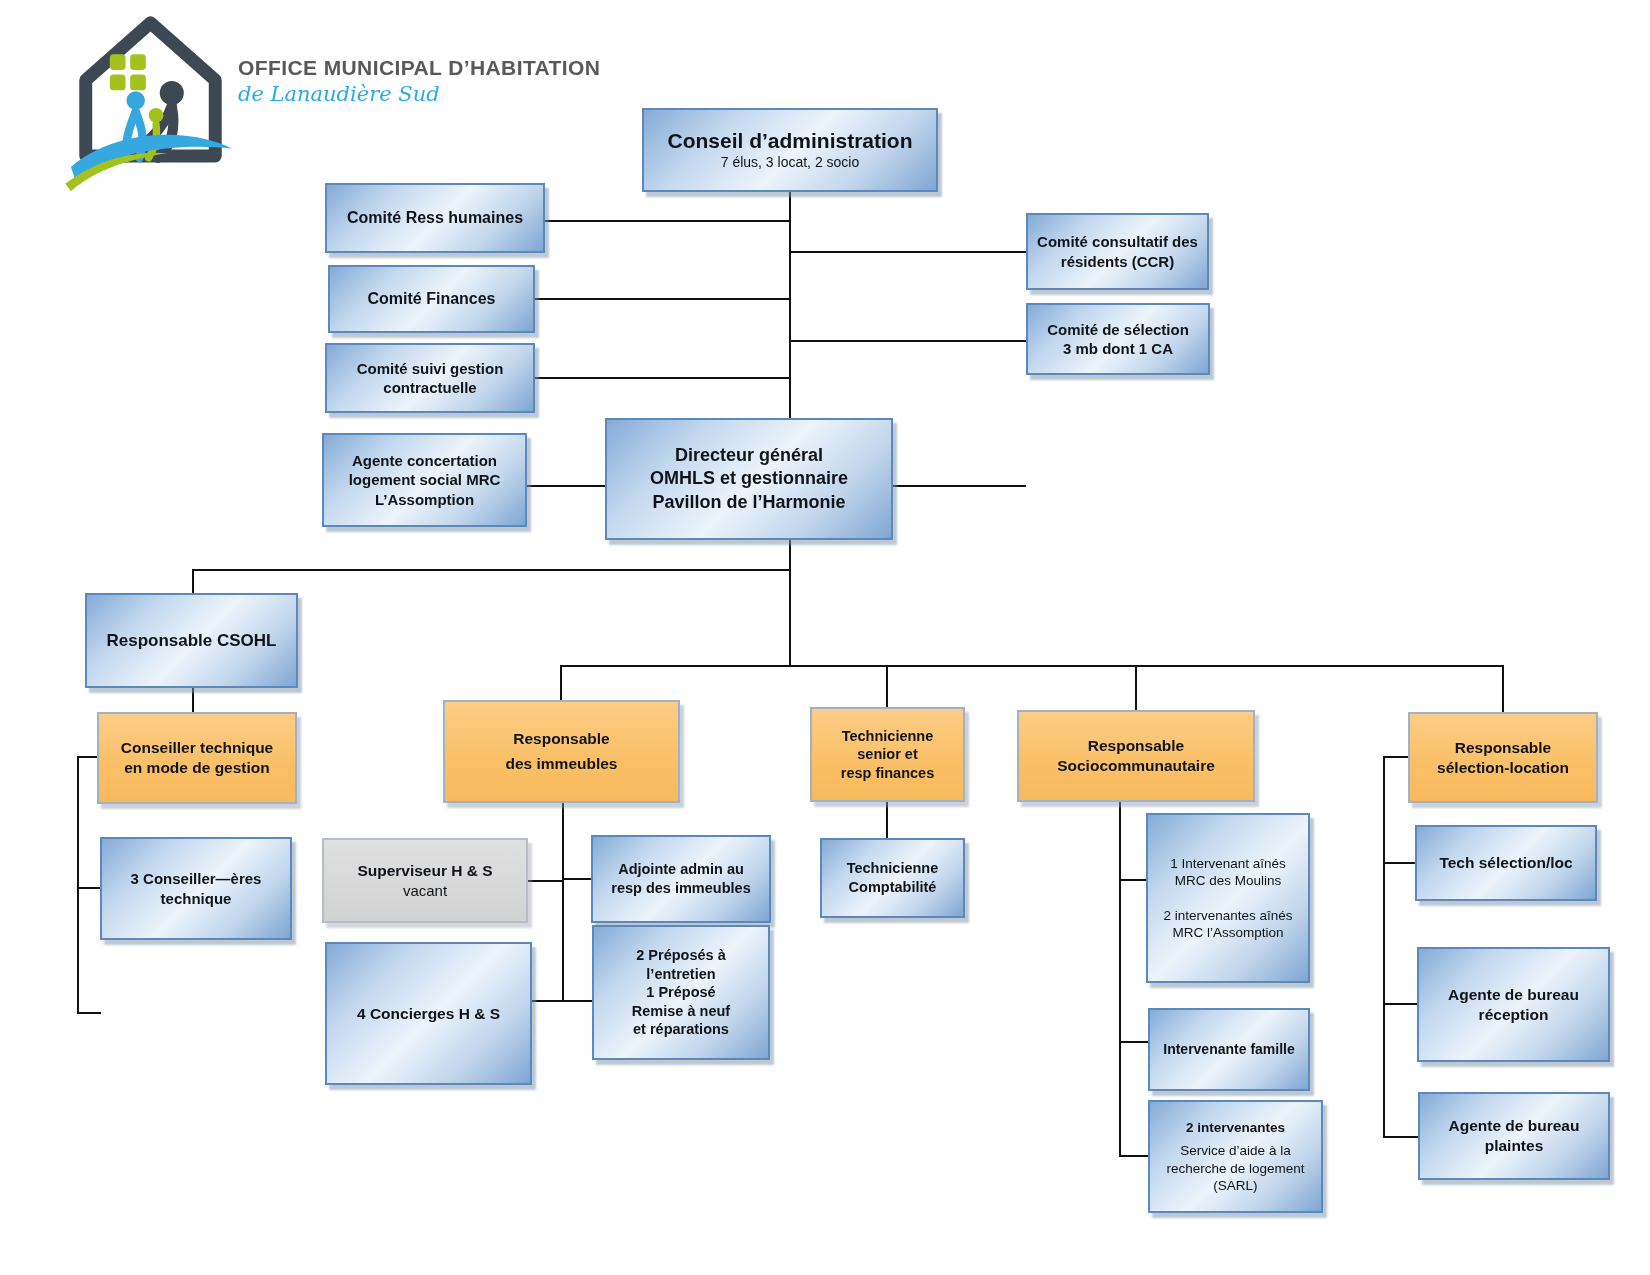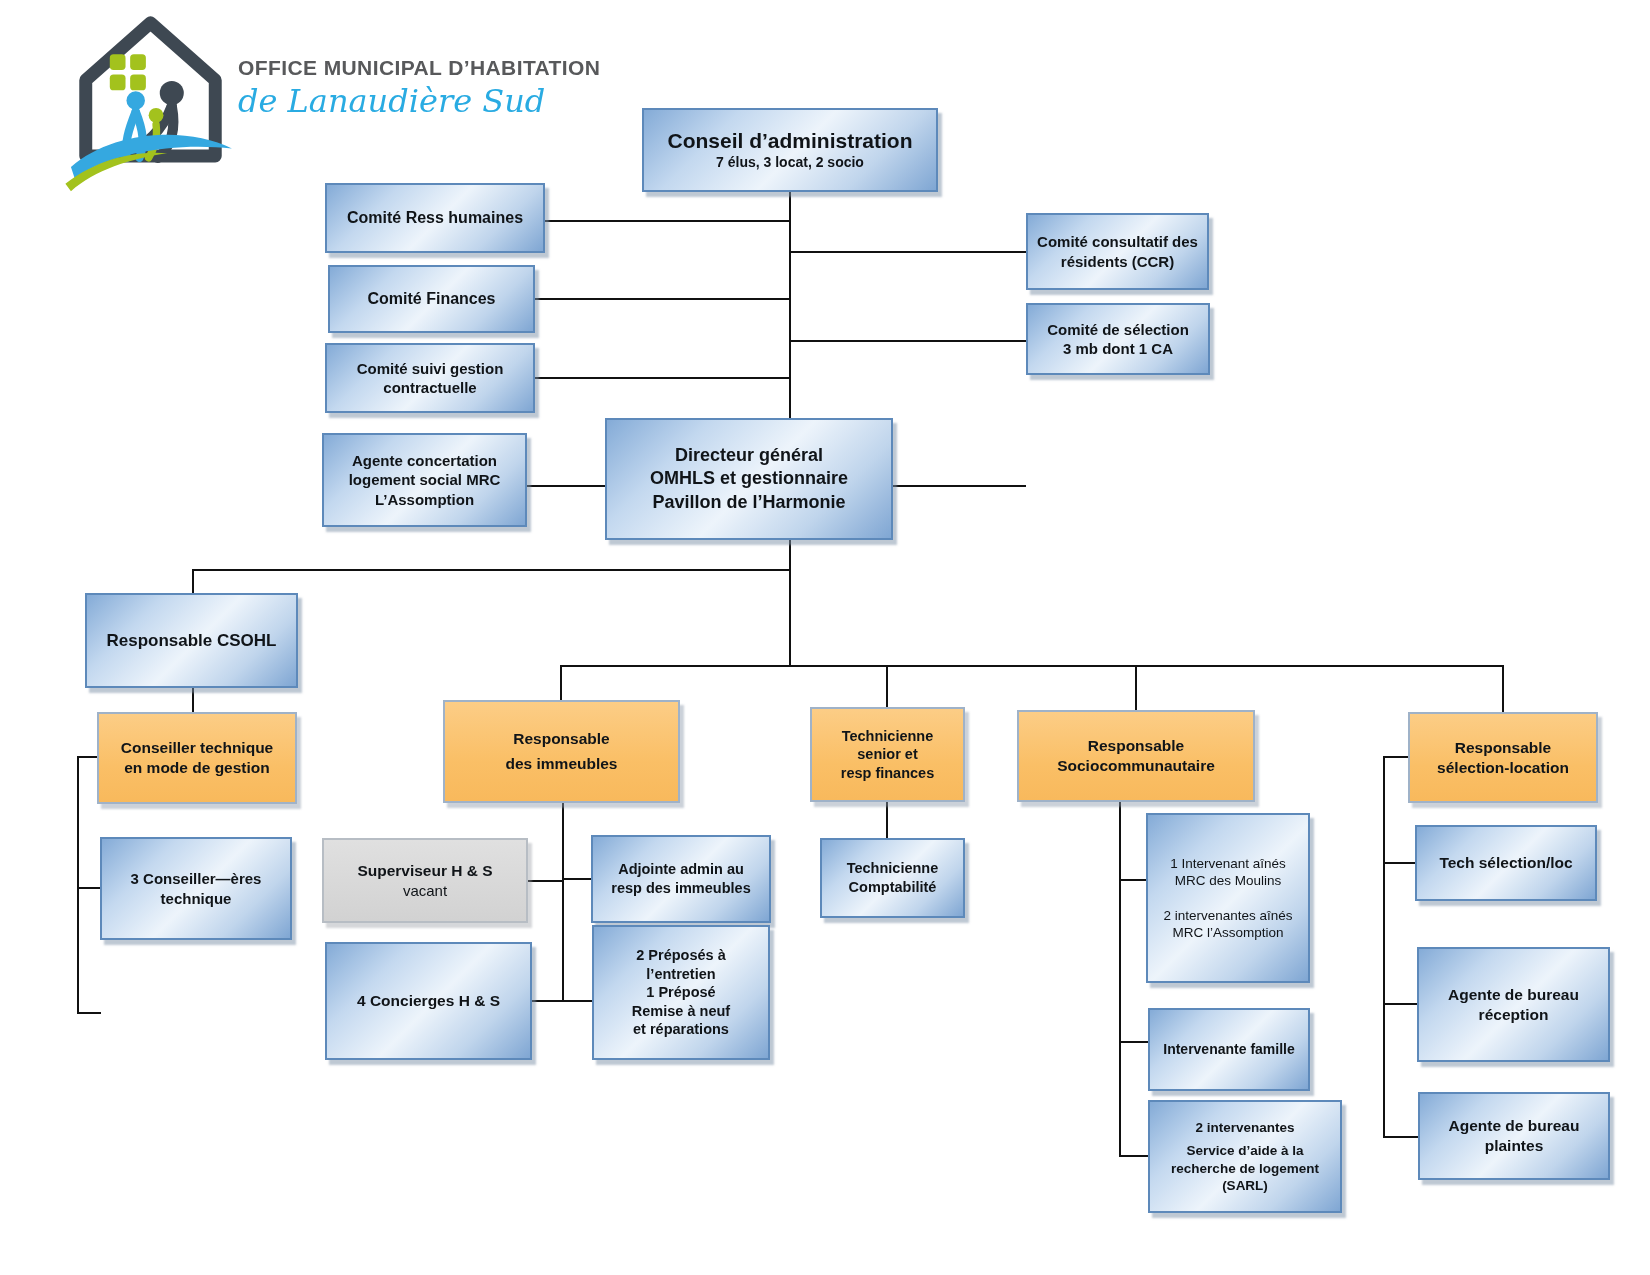--- a/index.html
+++ b/index.html
@@ -10,25 +10,25 @@
         box-sizing:border-box;padding:0 6px;}
   .blue{background:linear-gradient(135deg,#84abd7 0%,#c3d8ef 26%,#edf4fb 52%,#c0d5ec 76%,#7fa6d3 100%);
         border:2px solid #5d89ba;box-shadow:4px 5px 2px rgba(125,145,168,.5);}
   .orange{background:linear-gradient(180deg,#fccd86 0%,#fabf66 60%,#f8b95c 100%);
         border:2px solid #9fb2c8;box-shadow:4px 5px 2px rgba(140,152,170,.45);}
   .gray{background:linear-gradient(180deg,#e0e0e0 0%,#d2d2d2 100%);
         border:2px solid #b7bdc4;box-shadow:4px 5px 2px rgba(150,155,162,.4);}
   .hline,.vline{position:absolute;background:#111;}
   .hline{height:2px;}
   .vline{width:2px;}
-  .sub{font-weight:700;}
+  .sub{font-weight:400;}
   .normal{font-weight:400;}
   #brand{position:absolute;left:238px;top:56px;}
   #brand .l1{font-size:21px;font-weight:700;color:#58595b;letter-spacing:.4px;}
-  #brand .l2{font-size:32px;font-style:italic;color:#29abe2;font-family:"DejaVu Serif",serif;margin-top:2px;}
+  #brand .l2{font-size:21px;font-style:italic;color:#29abe2;font-family:"DejaVu Serif",serif;margin-top:2px;}
   #logo{position:absolute;left:58px;top:8px;}
 </style>
 </head>
 <body>
 
 <div id="canvas">
 
   <div id="logo">
     <svg width="185" height="185" viewBox="0 0 200 200">
       <path d="M100,16 L170,78 L170,160 L30,160 L30,78 Z" fill="#ffffff" stroke="#3e4852" stroke-width="14" stroke-linejoin="round"></path>
@@ -118,42 +118,42 @@
 technique</div>
 
   <div class="node orange" style="left:443px;top:700px;width:237px;height:103px;font-size:15.5px;line-height:1.6">Responsable
 des immeubles</div>
   <div class="node gray" style="left:322px;top:838px;width:206px;height:85px">
     <span style="font-size:15.5px">Superviseur H &amp; S</span>
     <span class="normal" style="font-size:15px">vacant</span>
   </div>
   <div class="node blue" style="left:591px;top:835px;width:180px;height:88px;font-size:14.5px">Adjointe admin au
 resp des immeubles</div>
-  <div class="node blue" style="left:325px;top:942px;width:207px;height:118px;font-size:15.5px">4 Concierges H &amp; S</div>
+  <div class="node blue" style="left:325px;top:942px;width:207px;height:143px;font-size:15.5px">4 Concierges H &amp; S</div>
   <div class="node blue" style="left:592px;top:925px;width:178px;height:135px;font-size:14.5px">2 Préposés à
 l’entretien
 1 Préposé
 Remise à neuf
 et réparations</div>
 
   <div class="node orange" style="left:810px;top:707px;width:155px;height:95px;font-size:14.5px">Technicienne
 senior et
 resp finances</div>
   <div class="node blue" style="left:820px;top:838px;width:145px;height:80px;font-size:14.5px">Technicienne
 Comptabilité</div>
 
   <div class="node orange" style="left:1017px;top:710px;width:238px;height:92px;font-size:15.5px">Responsable
 Sociocommunautaire</div>
   <div class="node blue normal" style="left:1146px;top:813px;width:164px;height:170px;font-size:13.5px;font-weight:400">1 Intervenant aînés
 MRC des Moulins
 
 2 intervenantes aînés
 MRC  l’Assomption</div>
   <div class="node blue" style="left:1148px;top:1008px;width:162px;height:83px;font-size:14px">Intervenante famille</div>
-  <div class="node blue" style="left:1148px;top:1100px;width:194px;height:113px">
+  <div class="node blue" style="left:1148px;top:1100px;width:175px;height:113px">
     <span style="font-size:13.5px">2 intervenantes</span>
     <span class="sub" style="font-size:13.5px;margin-top:6px">Service d’aide à la
 recherche de logement
 (SARL)</span>
   </div>
 
   <div class="node orange" style="left:1408px;top:712px;width:190px;height:91px;font-size:15.5px">Responsable
 sélection-location</div>
   <div class="node blue" style="left:1415px;top:825px;width:182px;height:76px;font-size:15.5px">Tech sélection/loc</div>
   <div class="node blue" style="left:1417px;top:947px;width:193px;height:115px;font-size:15.5px">Agente de bureau

